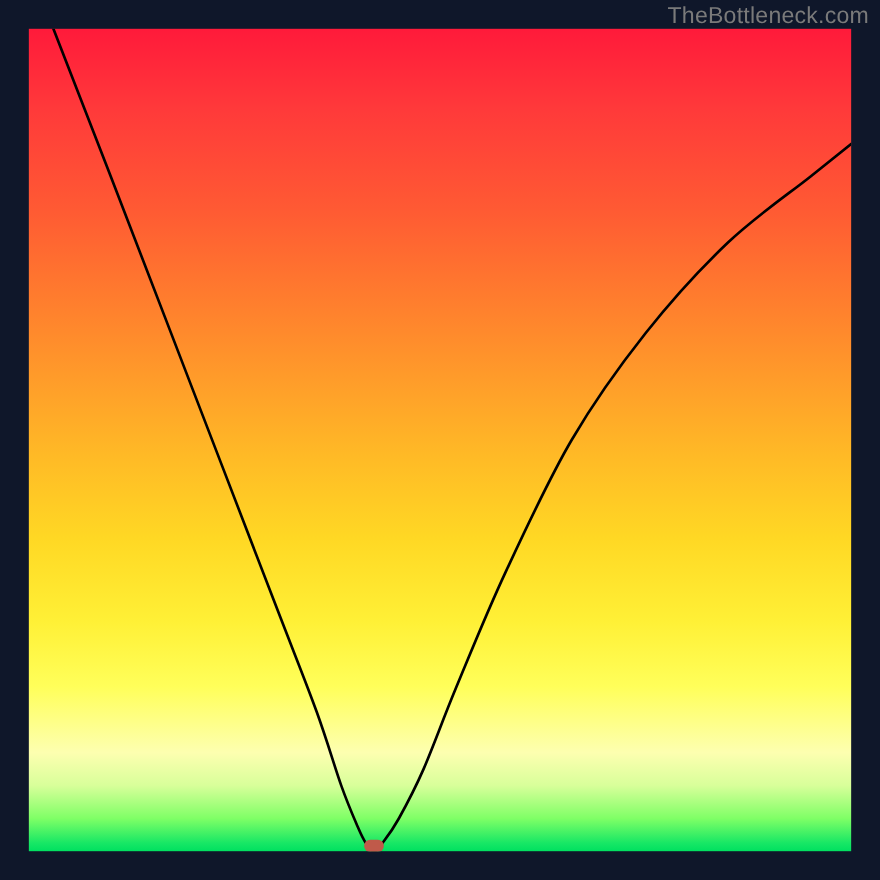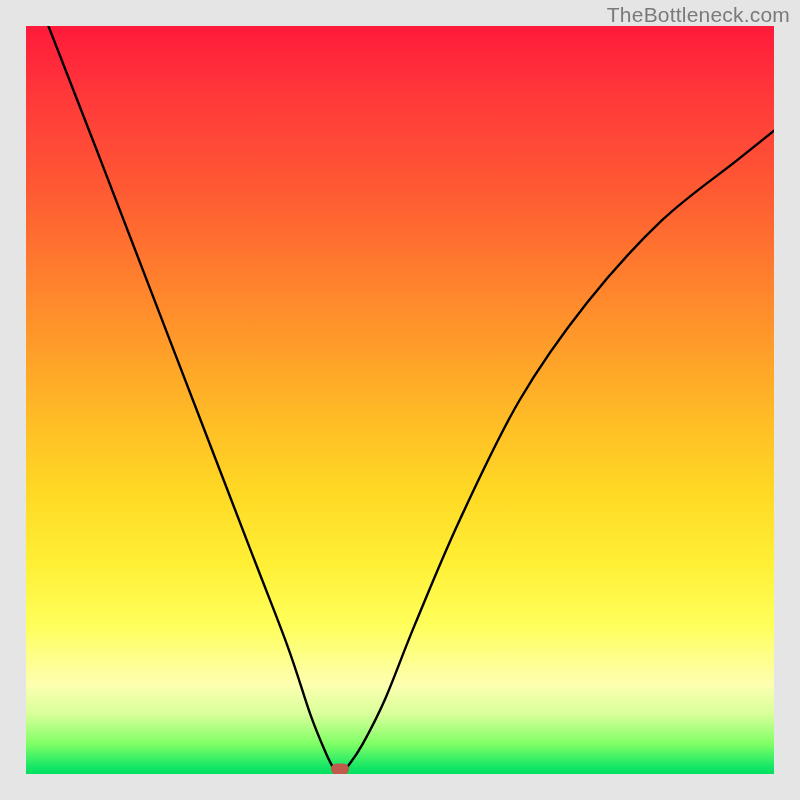--- a/index.html
+++ b/index.html
@@ -10,21 +10,21 @@
     background: #000;
     overflow: hidden;
     font-family: Arial, Helvetica, sans-serif;
   }
   .frame {
     position: absolute;
     left: 0;
     top: 0;
     width: 800px;
     height: 800px;
-    background: #e5e5e5;
+    background: #0f172a;
   }
   .plot-area {
     position: absolute;
     left: 26px;
     top: 26px;
     width: 748px;
     height: 748px;
     overflow: hidden;
   }
   .gradient {

